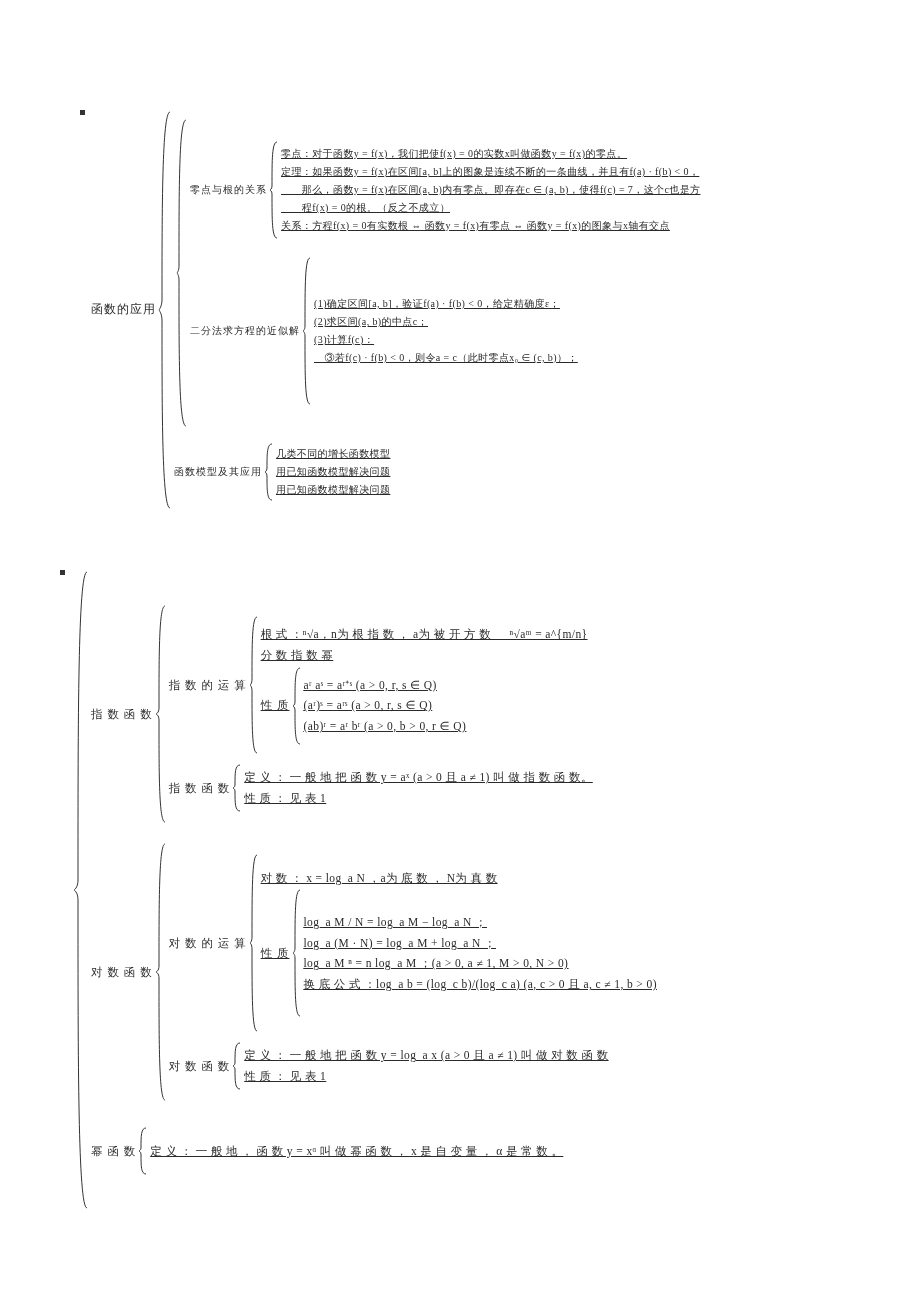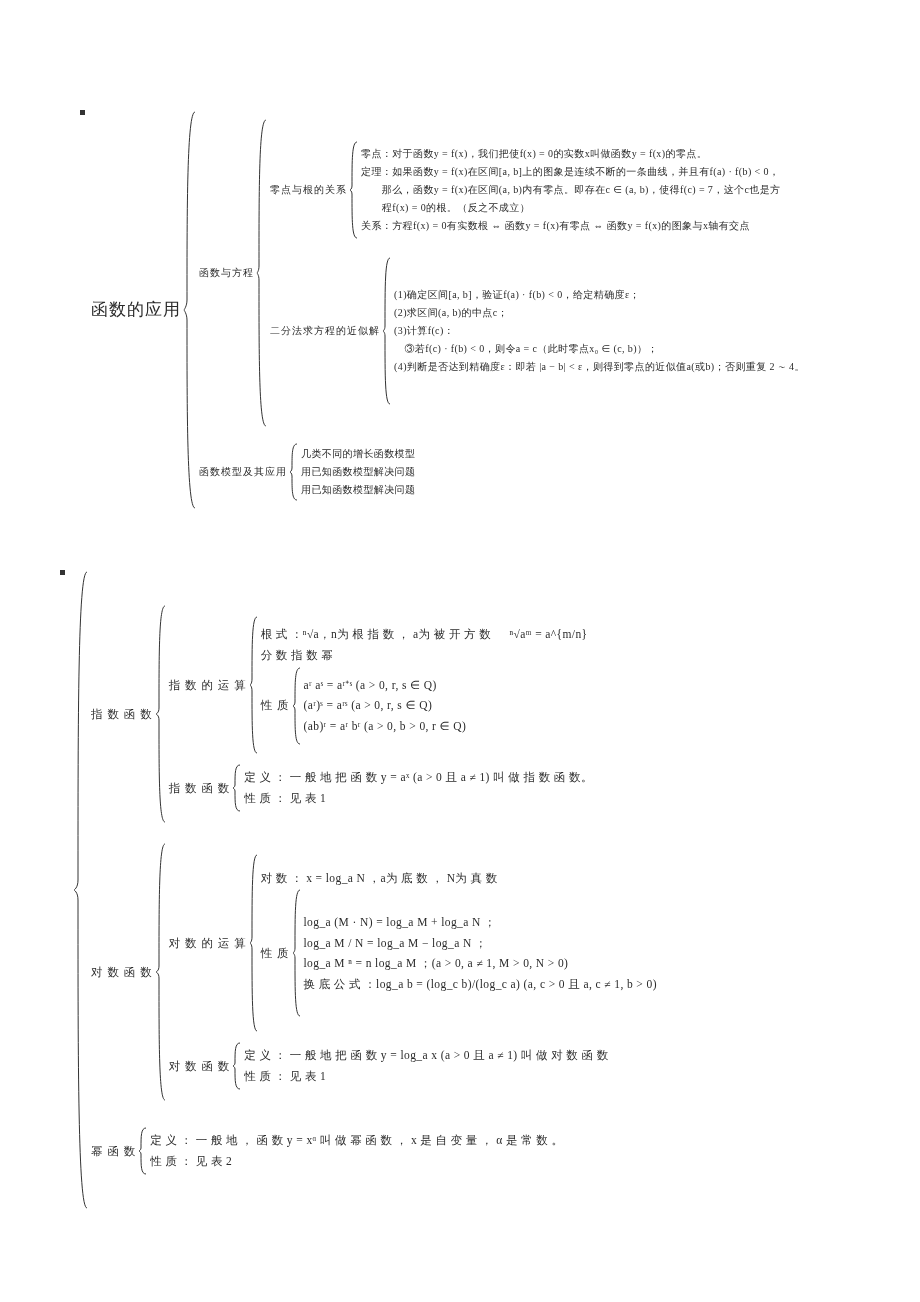--- a/index.html
+++ b/index.html
@@ -38,38 +38,39 @@
   }
   .label-col {
     display: flex;
     align-items: center;
     white-space: nowrap;
     padding-right: 0px;
     letter-spacing: 1px;
     text-align: center;
   }
   .label-col.root {
-    font-size: 17px;
+    font-size: 12px;
   }
   .bullet {
     display: inline-block;
     width: 5px;
     height: 5px;
     background: #333;
     margin-right: 6px;
     vertical-align: middle;
   }
   .content-col {
     display: flex;
     flex-direction: column;
     justify-content: center;
   }
   .multi {
     display: flex;
     flex-direction: column;
+    text-decoration: underline;
   }
   .line {
     white-space: nowrap;
     letter-spacing: 0.4px;
   }
   
   .hand {
     font-family: "KaiTi", "STKaiti", "SimSun", serif;
     letter-spacing: 3px;
     font-size: 11.5px;
@@ -86,21 +87,20 @@
       <div class="label-col root">函数的应用</div>
       <div class="brace">
         <svg class="brace-svg" width="14" height="400" viewBox="0 0 14 400" preserveAspectRatio="none">
             <path d="M12,2 C4,2 4,100 4,190 C4,196 1,200 1,200 C1,200 4,204 4,210 C4,300 4,398 12,398" stroke="#333" stroke-width="1" fill="none"></path>
           </svg>
       </div>
 
       <div class="content-col">
 
         <div class="brace-row">
-          <div class="label-col">函数与方程</div>
           <div class="brace">
             <svg class="brace-svg" width="12" height="310" viewBox="0 0 12 310" preserveAspectRatio="none">
                 <path d="M10,2 C3,2 3,70 3,148 C3,153 1,155 1,155 C1,155 3,157 3,162 C3,240 3,308 10,308" stroke="#333" stroke-width="1" fill="none"></path>
               </svg>
           </div>
           <div class="content-col">
 
             <div class="brace-row">
               <div class="label-col">零点与根的关系</div>
               <div class="brace">
@@ -124,21 +124,20 @@
               <div class="brace">
                 <svg class="brace-svg" width="10" height="150" viewBox="0 0 10 150" preserveAspectRatio="none">
                     <path d="M8,2 C3,2 3,30 3,70 C3,74 1,75 1,75 C1,75 3,76 3,80 C3,120 3,148 8,148" stroke="#333" stroke-width="1" fill="none"></path>
                   </svg>
               </div>
               <div class="content-col multi">
                 <div class="line">(1)确定区间[a, b]，验证f(a) · f(b) &lt; 0，给定精确度ε；</div>
                 <div class="line">(2)求区间(a, b)的中点c；</div>
                 <div class="line">(3)计算f(c)：</div>
                 <div class="line"> ③若f(c) · f(b) &lt; 0，则令a = c（此时零点x₀ ∈ (c, b)）；</div>
-                <div class="line">(4)判断是否达到精确度ε：即若 |a − b| &lt; ε，则得到零点的近似值a(或b)；否则重复 2 ∼ 4。</div>
               </div>
             </div>
 
           </div>
         </div>
 
         <div style="height:14px;"></div>
 
         <div class="brace-row">
           <div class="label-col">函数模型及其应用</div>
@@ -245,22 +244,22 @@
                 <div class="line">对 数 ： x = log_a N ，a为 底 数 ， N为 真 数</div>
 
                 <div class="brace-row">
                   <div class="label-col">性 质</div>
                   <div class="brace">
                     <svg class="brace-svg" width="10" height="130" viewBox="0 0 10 130" preserveAspectRatio="none">
                         <path d="M8,2 C3,2 3,26 3,60 C3,64 1,65 1,65 C1,65 3,66 3,70 C3,104 3,128 8,128" stroke="#333" stroke-width="1" fill="none"></path>
                       </svg>
                   </div>
                   <div class="content-col multi">
+                    <div class="line">log_a  M / N  = log_a M − log_a N ；</div>
                     <div class="line">log_a (M · N) = log_a M + log_a N ；</div>
-                    <div class="line">log_a  M / N  = log_a M − log_a N ；</div>
                     <div class="line">log_a M ⁿ = n log_a M ；(a &gt; 0, a ≠ 1, M &gt; 0, N &gt; 0)</div>
                     <div class="line">换 底 公 式 ：log_a b = (log_c b)/(log_c a) (a, c &gt; 0 且 a, c ≠ 1, b &gt; 0)</div>
                   </div>
                 </div>
               </div>
             </div>
 
             <div style="height:8px;"></div>
 
             <div class="brace-row">
@@ -283,21 +282,20 @@
 
         <div class="brace-row">
           <div class="label-col">幂 函 数</div>
           <div class="brace">
             <svg class="brace-svg" width="10" height="50" viewBox="0 0 10 50" preserveAspectRatio="none">
                 <path d="M8,2 C3,2 3,10 3,22 C3,24 1,25 1,25 C1,25 3,26 3,28 C3,40 3,48 8,48" stroke="#333" stroke-width="1" fill="none"></path>
               </svg>
           </div>
           <div class="content-col multi">
             <div class="line">定 义 ： 一 般 地 ， 函 数 y = xᵅ 叫 做 幂 函 数 ， x 是 自 变 量 ， α 是 常 数 。</div>
-            <div class="line">性 质 ： 见 表 2</div>
           </div>
         </div>
 
       </div>
     </div>
   </div>
 
 </div>
 
 </body></html>

